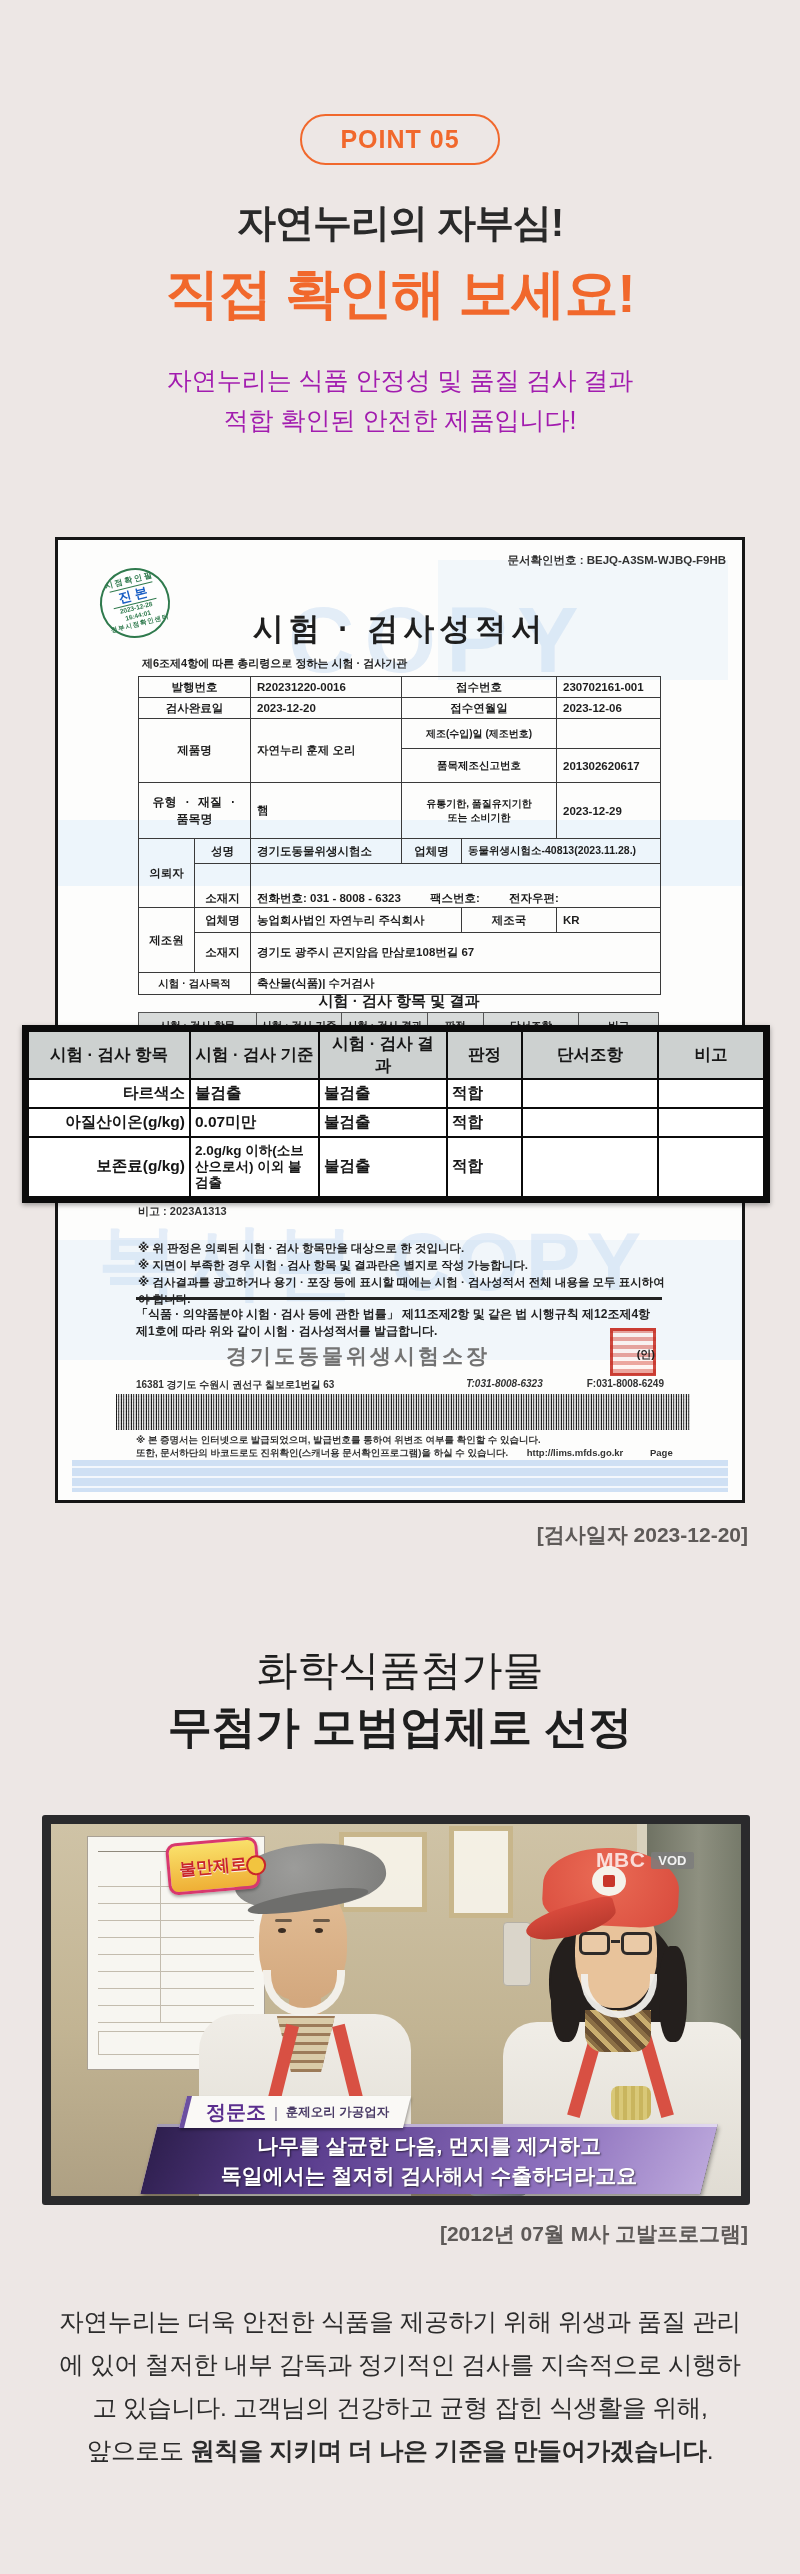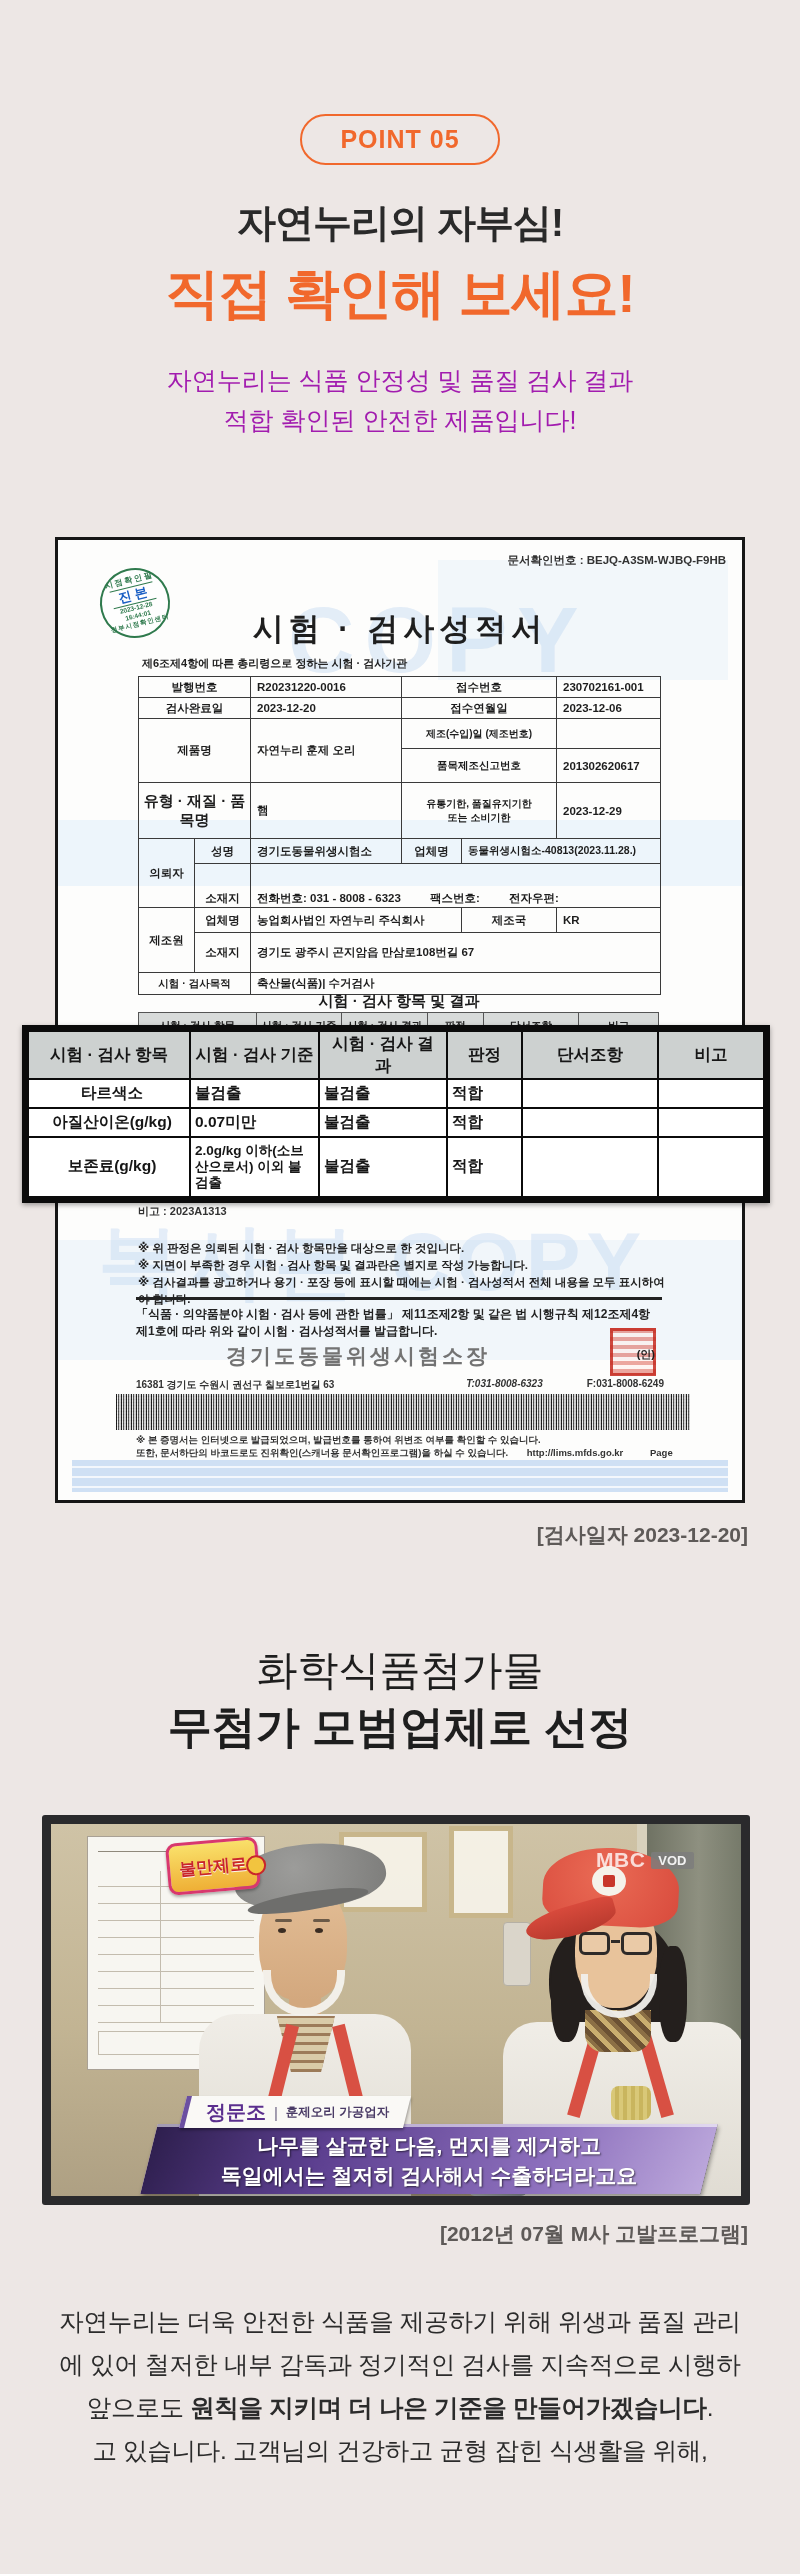--- a/index.html
+++ b/index.html
@@ -79,21 +79,21 @@
   .wavy{position:absolute;left:14px;right:14px;top:920px;height:32px;background-color:#CFE0F4;
     background-image:repeating-linear-gradient(0deg,transparent 0 4px,rgba(255,255,255,.75) 4px 6px,transparent 6px 10px);}
 
   
   .zoom-box{position:absolute;left:22px;top:1025px;width:748px;height:178px;background:#FFF;
     border:5px solid #0B0B0B;box-sizing:border-box;box-shadow:0 2px 5px rgba(0,0,0,.35);}
   table.ztable{width:100%;height:100%;border-collapse:collapse;table-layout:fixed;}
   table.ztable th,table.ztable td{border:2px solid #0B0B0B;color:#161616;box-sizing:border-box;padding:1px 4px;}
   table.ztable th{background:#CDD1D0;font-size:16.5px;font-weight:800;height:42px;}
   table.ztable td{font-size:15.5px;font-weight:600;text-align:left;}
-  table.ztable td.item{text-align:center;padding-left:10px;}
+  table.ztable td.item{text-align:right;padding-left:10px;}
   table.ztable td.small{font-size:13.5px;line-height:16px;}
 
   .cap{position:absolute;right:52px;font-size:21px;font-weight:600;color:#5E5A58;}
   .cap1{top:1521px;}
   .cap2{top:2220px;}
 
   .award1{position:absolute;top:1643px;left:0;right:0;text-align:center;font-size:41px;font-weight:500;color:#1E1E1E;}
   .award2{position:absolute;top:1698px;left:0;right:0;text-align:center;font-size:44px;font-weight:800;color:#1E1E1E;}
 
   
@@ -244,21 +244,21 @@
         <td class="lb" colspan="2" rowspan="2">제품명</td>
         <td class="vl" rowspan="2">자연누리 훈제 오리</td>
         <td class="lb" colspan="2" style="font-size:10px;">제조(수입)일 (제조번호)</td>
         <td class="vl"></td>
       </tr>
       <tr class="r4">
         <td class="lb" colspan="2" style="font-size:10.5px;">품목제조신고번호</td>
         <td class="vl">201302620617</td>
       </tr>
       <tr class="r5">
-        <td class="lb" colspan="2" style="font-size:15px;">유형 · 재질 · 품목명</td>
+        <td class="lb" colspan="2" style="font-size:12px;font-family:Liberation Mono, monospace;">유형 · 재질 · 품목명</td>
         <td class="vl">햄</td>
         <td class="lb" colspan="2" style="font-size:10px;">유통기한, 품질유지기한
 또는 소비기한</td>
         <td class="vl">2023-12-29</td>
       </tr>
       <tr class="r6">
         <td class="lb" rowspan="2">의뢰자</td>
         <td class="lb">성명</td>
         <td class="vl">경기도동물위생시험소</td>
         <td class="lb">업체명</td>
@@ -449,19 +449,19 @@
         </div>
       </div>
     </div>
   </section>
 
   <div class="cap cap2">[2012년 07월 M사 고발프로그램]</div>
 
   <div class="outro">
     <div>자연누리는 더욱 안전한 식품을 제공하기 위해 위생과 품질 관리</div>
     <div>에 있어 철저한 내부 감독과  정기적인 검사를 지속적으로 시행하</div>
+    <div>고 있습니다. 고객님의 건강하고 균형 잡힌 식생활을 위해,</div>
     <div>
       <span>앞으로도 </span><span class="b">원칙을 지키며 더 나은 기준을 만들어가겠습니다</span><span>.</span>
     </div>
-    <div>고 있습니다. 고객님의 건강하고 균형 잡힌 식생활을 위해,</div>
   </div>
 
 </div>
 
 </body></html>

